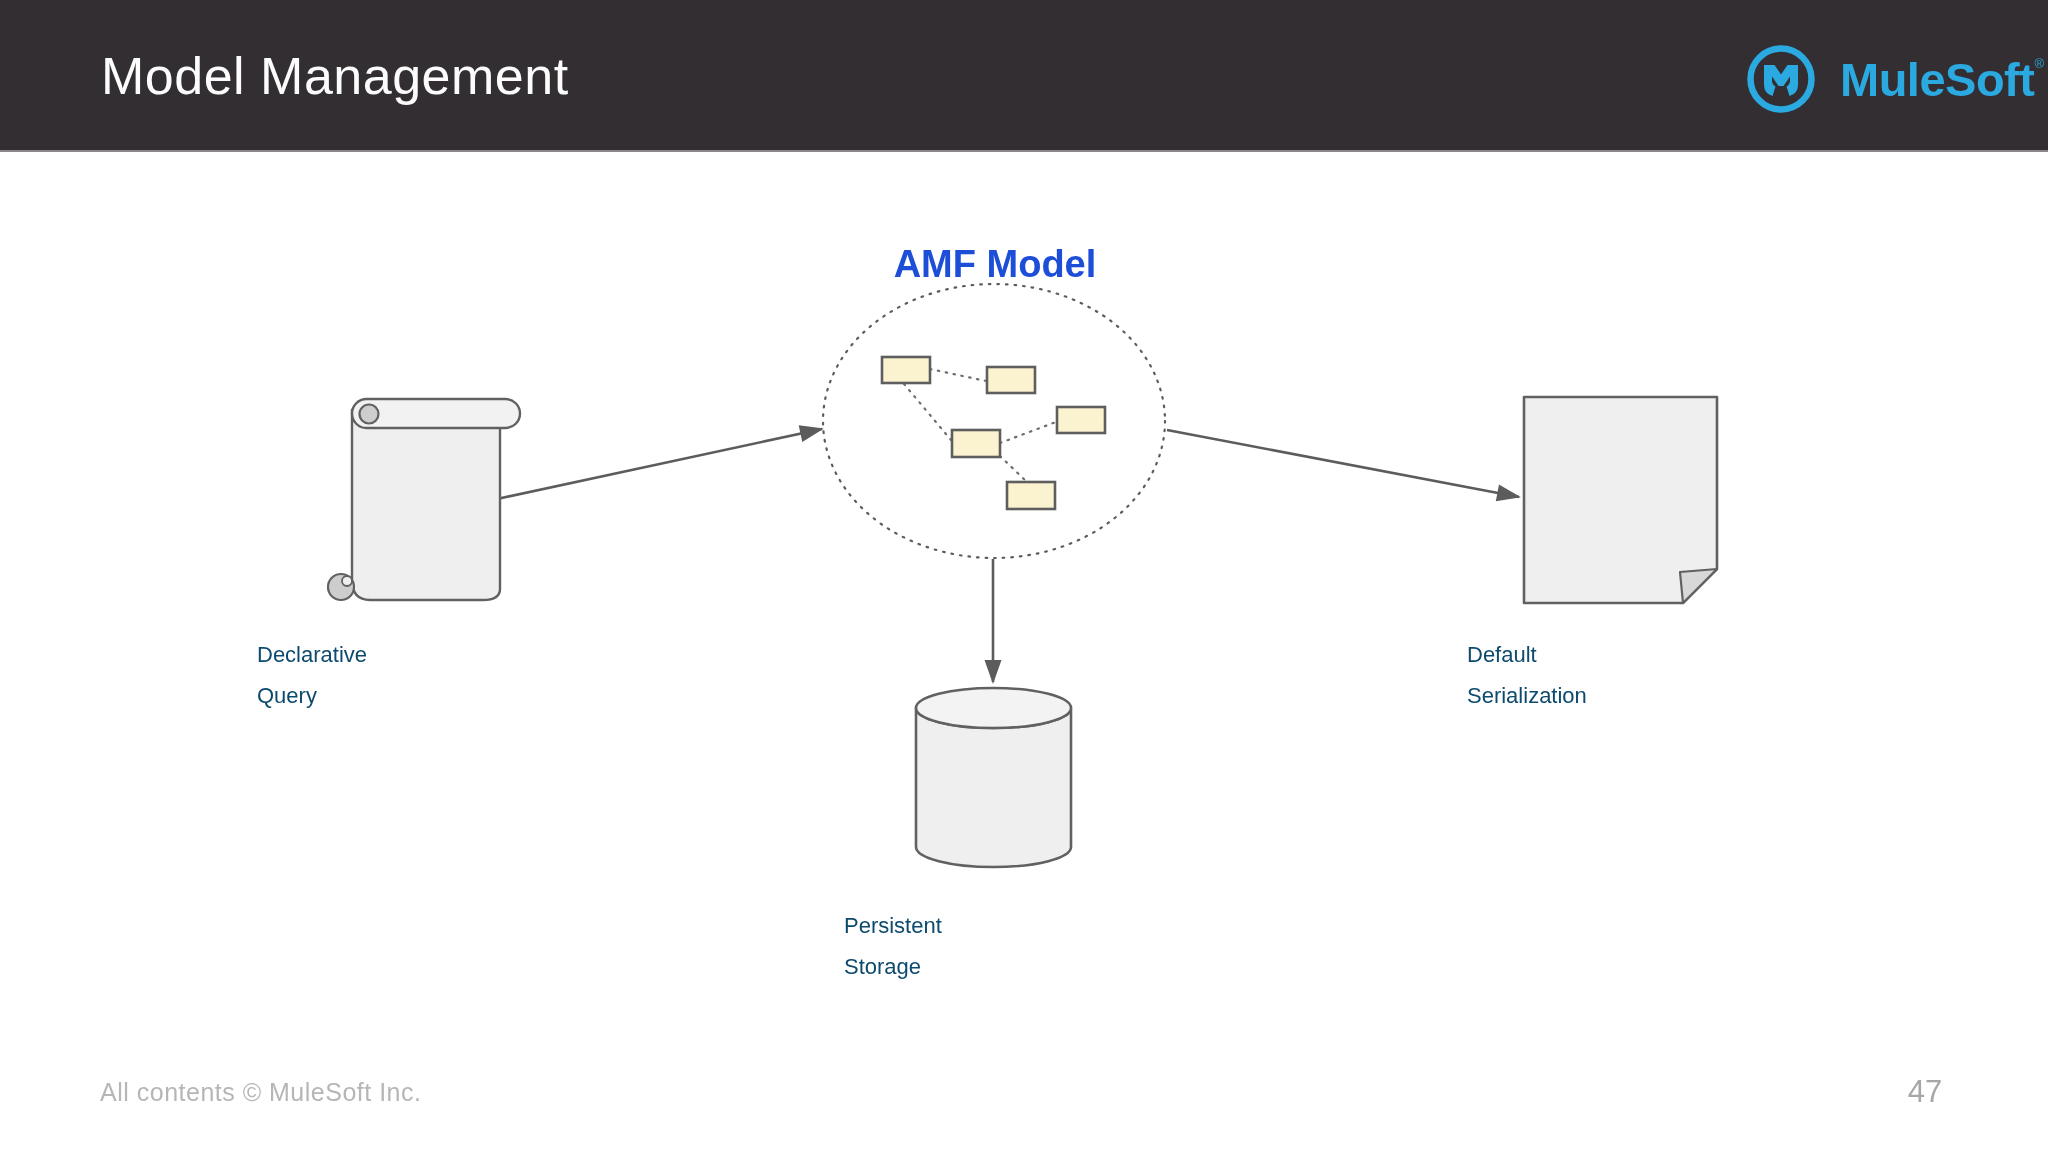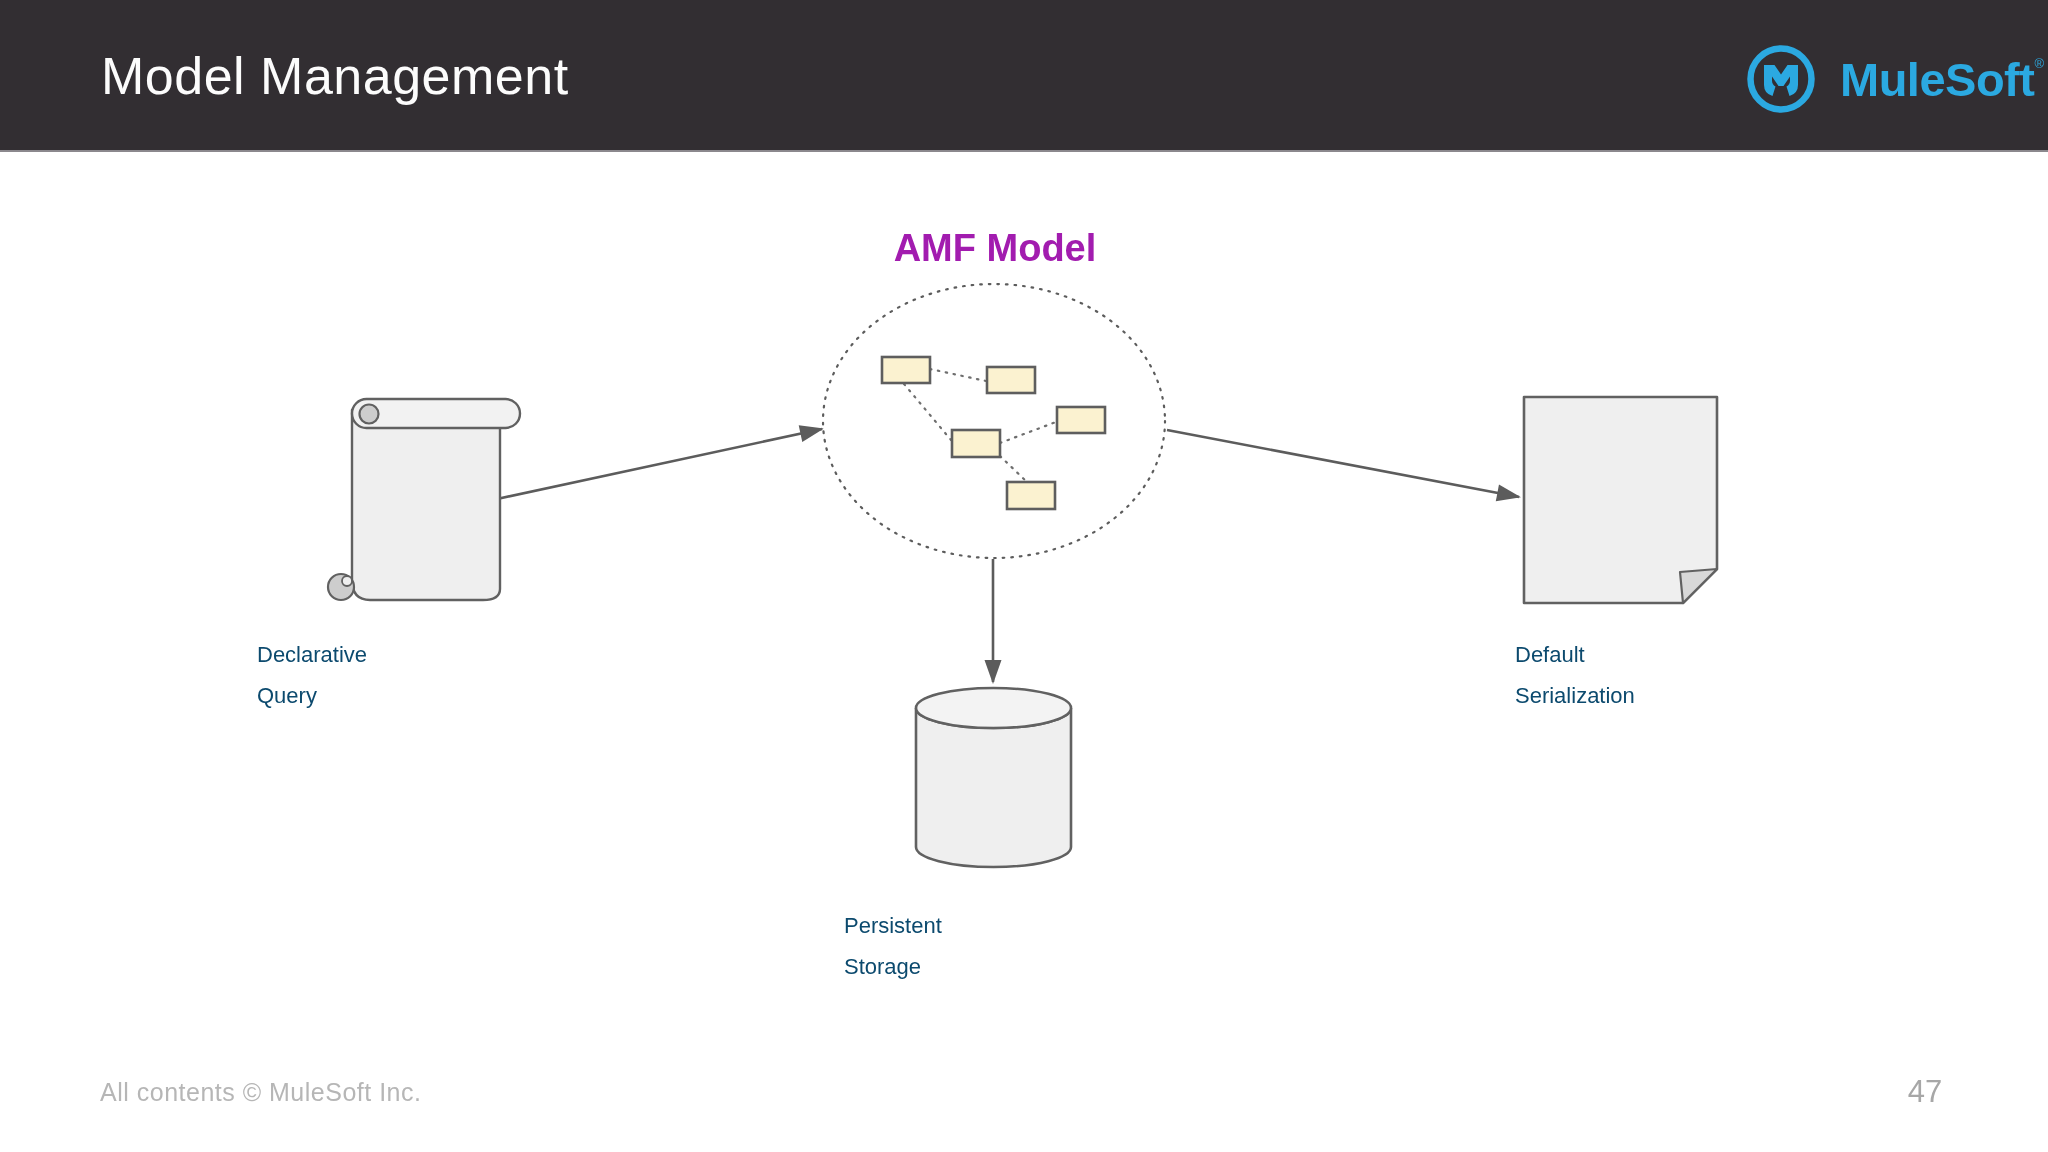--- a/index.html
+++ b/index.html
@@ -68,26 +68,26 @@
     position: absolute;
     text-align: left;
     font-size: 22px;
     line-height: 41px;
     color: #0c4a6e;
     white-space: pre-line;
   }
   .amf-title {
     position: absolute;
     left: 845px;
-    top: 227px;
+    top: 243px;
     width: 300px;
     text-align: center;
     font-size: 38px;
     font-weight: 700;
-    color: #a21caf;
+    color: #1d4ed8;
     white-space: nowrap;
   }
 
   
   .footer-copyright {
     position: absolute;
     left: 100px;
     top: 1078px;
     font-size: 25px;
     color: #B6B6B6;
@@ -167,19 +167,19 @@
       <path d="M1524,397 L1717,397 L1717,569 L1683,603 L1524,603 Z" fill="#EFEFEF" stroke="#616161" stroke-width="2.6" stroke-linejoin="round"></path>
       <path d="M1717,569 L1683,603 L1680,572 Z" fill="#D8D8D8" stroke="#616161" stroke-width="2.2" stroke-linejoin="round"></path>
     </g>
   </svg>
 
   <div class="amf-title">AMF Model</div>
   <div class="node-label" style="left:257px; top:634px; width:300px;">Declarative
 Query</div>
   <div class="node-label" style="left:844px; top:905px; width:300px;">Persistent
 Storage</div>
-  <div class="node-label" style="left:1515px; top:634px; width:320px;">Default
+  <div class="node-label" style="left:1467px; top:634px; width:320px;">Default
 Serialization</div>
 
   <div class="footer-copyright">All contents © MuleSoft Inc.</div>
   <div class="page-number">47</div>
 
 </div>
 
 </body></html>

